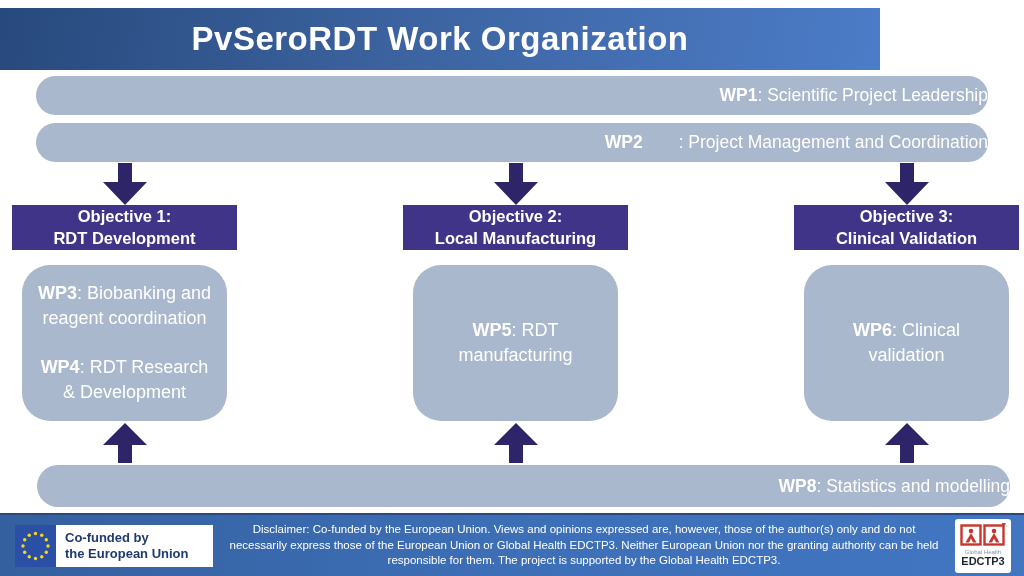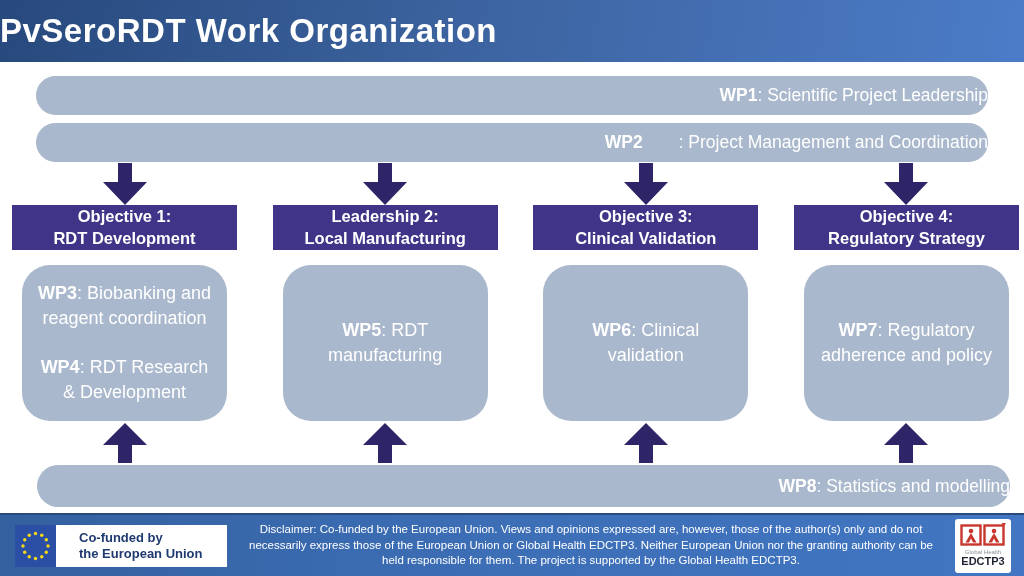--- a/index.html
+++ b/index.html
@@ -1,22 +1,22 @@
 <!DOCTYPE html>
 <html><head>
 <meta charset="utf-8">
 <style>
   html,body{margin:0;padding:0;background:#e8e8e8;}
   .slide{position:relative;width:1024px;height:576px;background:#ffffff;overflow:hidden;
          font-family:"Liberation Sans",sans-serif;}
 
   
-  .header{position:absolute;left:0;top:0;width:1024px;height:62px;
+  .header{position:absolute;left:0;top:8px;width:880px;height:62px;
           background:linear-gradient(100deg,#27497d 0%,#3c639f 45%,#4c7cc8 100%);
-          display:flex;align-items:center;}
+          display:flex;align-items:center;justify-content:center;}
   .header h1{margin:0;color:#ffffff;font-size:33px;font-weight:bold;letter-spacing:.5px;}
 
   
   .pill{position:absolute;background:#a9b8cc;border-radius:21px;color:#ffffff;
         font-size:17.5px;display:flex;align-items:center;justify-content:flex-end;white-space:pre-wrap;}
   .pill b{font-weight:bold;}
   #wp1{left:36px;top:76px;width:952px;height:39px;}
   #wp2{left:36px;top:123px;width:952px;height:39px;gap:36px;}
   #wp8{left:37px;top:465px;width:973px;height:42px;}
 
@@ -32,21 +32,21 @@
   .wpbox p{margin:12px 0;}
   .wpbox b{font-weight:bold;}
   .up{margin-top:2px;}
 
   
   .footer{position:absolute;left:0;bottom:0;width:1024px;height:63px;box-sizing:border-box;
           background:linear-gradient(90deg,#34609f 0%,#3d6fb7 50%,#4276c2 100%);
           border-top:2px solid #2a4a7d;display:flex;align-items:center;}
   .eu{display:flex;height:42px;margin-left:15px;flex:0 0 auto;}
   .eu-text{background:#ffffff;width:148px;display:flex;flex-direction:column;justify-content:center;
-           padding-left:23px;color:#1f3a70;font-weight:bold;font-size:13px;line-height:1.2;}
+           padding-left:9px;color:#1f3a70;font-weight:bold;font-size:13px;line-height:1.2;}
   .disclaimer{flex:1;margin:0 12px;color:#ffffff;font-size:11.5px;line-height:1.35;text-align:center;}
   .edctp{background:#ffffff;width:56px;height:54px;margin-right:13px;border-radius:3px;flex:0 0 auto;
          display:flex;flex-direction:column;align-items:center;justify-content:center;}
   .edctp .gh{font-size:6px;color:#8a8f98;margin-top:2px;line-height:1;}
   .edctp .ed{font-size:11px;font-weight:bold;color:#1d2430;line-height:1.15;}
 </style>
 </head>
 <body>
 
 <div class="slide">
@@ -76,21 +76,21 @@
       <svg class="arrow up" width="46" height="40">
           <polygon points="23,0 45,22 30,22 30,40 16,40 16,22 1,22" fill="#2e2468"></polygon>
         </svg>
     </div>
 
     <div class="col">
       <svg class="arrow" width="46" height="42">
           <polygon points="16,0 30,0 30,19 45,19 23,42 1,19 16,19" fill="#2e2468"></polygon>
         </svg>
       <div class="obj">
-        <div>Leadership 2:</div>
+        <div>Objective 2:</div>
         <div>Local Manufacturing</div>
       </div>
       <div class="wpbox">
         <p><b>WP5</b><span>: RDT manufacturing</span></p>
       </div>
       <svg class="arrow up" width="46" height="40">
           <polygon points="23,0 45,22 30,22 30,40 16,40 16,22 1,22" fill="#2e2468"></polygon>
         </svg>
     </div>
 
@@ -103,35 +103,20 @@
         <div>Clinical Validation</div>
       </div>
       <div class="wpbox">
         <p><b>WP6</b><span>: Clinical validation</span></p>
       </div>
       <svg class="arrow up" width="46" height="40">
           <polygon points="23,0 45,22 30,22 30,40 16,40 16,22 1,22" fill="#2e2468"></polygon>
         </svg>
     </div>
 
-    <div class="col">
-      <svg class="arrow" width="46" height="42">
-          <polygon points="16,0 30,0 30,19 45,19 23,42 1,19 16,19" fill="#2e2468"></polygon>
-        </svg>
-      <div class="obj">
-        <div>Objective 4:</div>
-        <div>Regulatory Strategy</div>
-      </div>
-      <div class="wpbox">
-        <p><b>WP7</b><span>: Regulatory adherence and policy</span></p>
-      </div>
-      <svg class="arrow up" width="46" height="40">
-          <polygon points="23,0 45,22 30,22 30,40 16,40 16,22 1,22" fill="#2e2468"></polygon>
-        </svg>
-    </div>
 
   </div>
 
   <div class="pill" id="wp8"><b>WP8</b><span>: Statistics and modelling</span></div>
 
   <div class="footer">
 
     <div class="eu">
       <svg width="41" height="42">
         <rect x="0" y="0" width="41" height="42" fill="#2b4fa5"></rect>

